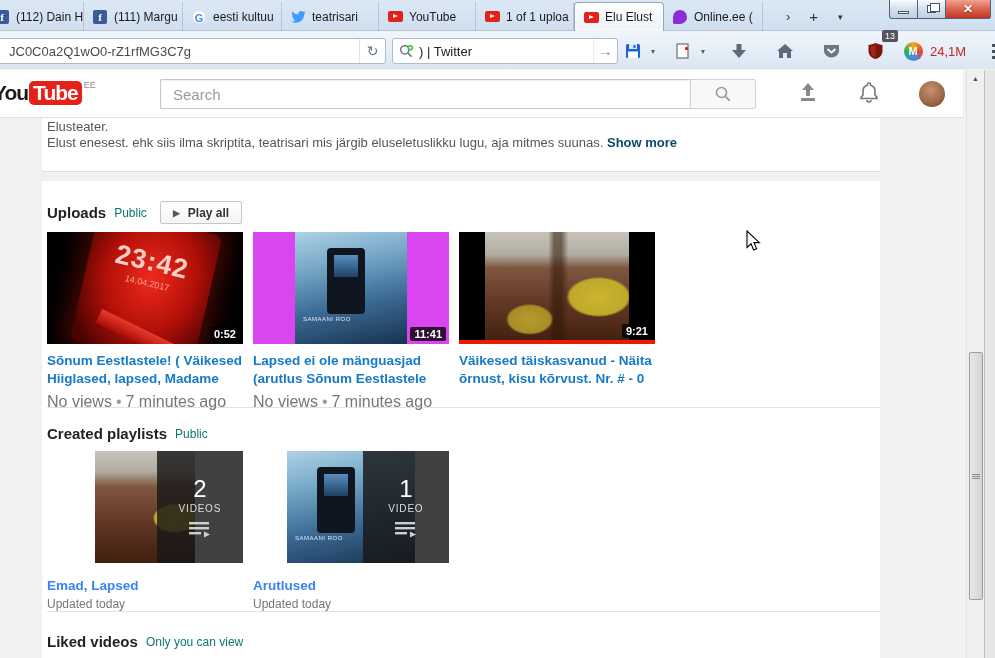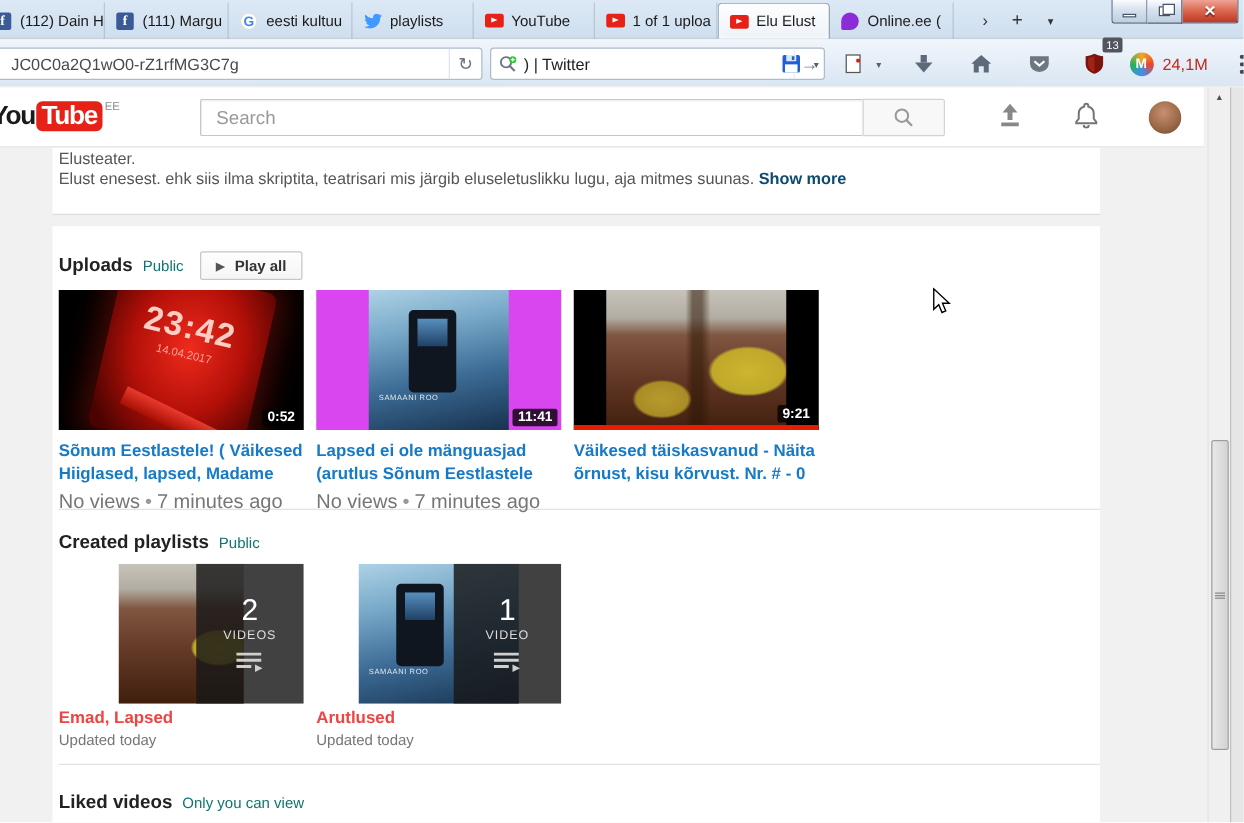--- a/index.html
+++ b/index.html
@@ -46,21 +46,21 @@
 .glyph-res{width:9px;height:8px;border:1px solid #44536b;background:#fff;position:relative}
 .glyph-res:before{content:"";position:absolute;left:2px;top:-3px;width:8px;height:7px;border:1px solid #44536b;background:#fff}
 
 
 .navbar{position:absolute;left:0;top:32px;width:995px;height:37px;
   background:linear-gradient(#f0f5fb,#dae6f3);display:flex;align-items:center}
 .urlbar{position:absolute;left:-42px;top:6px;width:428px;height:26px;background:#fff;
   border:1px solid #aebbca;border-radius:3px;display:flex;align-items:center}
 .urlbar input{flex:1;border:none;outline:none;font-size:13px;color:#4a4a4a;padding:0 6px 0 50px;background:transparent}
 .reload-btn{width:26px;height:24px;display:flex;align-items:center;justify-content:center;border-left:1px solid #e0e4e9}
-.searchbar{position:absolute;left:392px;top:6px;width:268px;height:26px;background:#fff;
+.searchbar{position:absolute;left:392px;top:6px;width:226px;height:26px;background:#fff;
   border:1px solid #aebbca;border-radius:3px;display:flex;align-items:center;font-size:13px;color:#222}
 .search-engine{position:relative;width:26px;height:24px;display:flex;align-items:center;justify-content:center}
 .search-go{margin-left:auto;width:24px;height:24px;display:flex;align-items:center;justify-content:center;
   color:#7a8794;font-size:14px;border-left:1px solid #eceff2}
 .nav-icons{position:absolute;left:620px;top:4px;height:30px;display:flex;align-items:center}
 .nav-btn{position:relative;height:28px;min-width:26px;display:flex;align-items:center;justify-content:center;border-radius:3px}
 .nav-caret{font-size:8px;color:#55606e;padding:0 5px}
 .nav-sep{width:10px}
 .badge-13{position:absolute;top:-7px;right:-10px;background:#53545e;color:#fff;font-size:9px;
   padding:1px 3px;border-radius:2px;z-index:6}
@@ -142,21 +142,21 @@
   display:flex;flex-direction:column;align-items:center;justify-content:center;color:#eee;z-index:2}
 .pl-count{font-size:24px;line-height:26px;color:#fff}
 .pl-count-label{font-size:10px;letter-spacing:.8px;color:#ddd;margin-top:1px}
 .pl-icon{margin-top:8px}
 .pl-img-cake{position:absolute;left:48px;width:100px;top:0;bottom:0;background:
   radial-gradient(ellipse 40px 26px at 80% 60%,#cdb530 0%,#c0a82a 50%,transparent 56%),
   linear-gradient(180deg,#c8c3ba 0%,#b2ada3 18%,#7f5741 32%,#643826 62%,#401f0e 100%)}
 .pl-img-phone{position:absolute;left:34px;width:128px;top:0;bottom:0;
   background:linear-gradient(168deg,#aed2e6 0%,#79aac9 28%,#3c6b95 62%,#17324f 100%)}
 .pl-img-phone .t2-phone{left:30px}
-.pl-title{display:block;margin-top:3px;font-size:13.5px;font-weight:bold;color:#ef4444;text-decoration:none;cursor:pointer}
+.pl-title{display:block;margin-top:15px;font-size:13.5px;font-weight:bold;color:#3b82f6;text-decoration:none;cursor:pointer}
 .pl-updated{margin-top:4px;font-size:12px;color:#767676}
 
 
 .section-uploads{padding-top:20px;height:227px}
 .section-playlists{padding-top:17px;height:204px}
 .section-liked{padding-top:21px;border-bottom:none}
 .sec-gap{height:8px}
 
 
 .frame-right{position:absolute;right:0;top:70px;width:11px;height:588px;background:#e6e6e6;border-left:1px solid #c0c0c0}
@@ -195,21 +195,21 @@
             <span class="fav-g">G</span>
           </span>
         <span>eesti kultuu</span>
       </div>
       <div class="tab" style="width:97px">
         <span class="fava">
           <svg class="fav-tw" viewBox="0 0 24 20">
               <path fill="#4099ff" d="M24 2.4c-.9.4-1.8.7-2.8.8 1-.6 1.8-1.6 2.2-2.7-1 .6-2 1-3.1 1.2C19.4.7 18.1 0 16.7 0c-2.7 0-4.9 2.2-4.9 4.9 0 .4 0 .8.1 1.1C7.8 5.8 4.1 3.9 1.7.9c-.4.7-.7 1.6-.7 2.5 0 1.7.9 3.2 2.2 4.1-.8 0-1.6-.2-2.2-.6v.1c0 2.4 1.7 4.4 3.9 4.8-.4.1-.8.2-1.3.2-.3 0-.6 0-.9-.1.6 2 2.4 3.4 4.6 3.4-1.7 1.3-3.8 2.1-6.1 2.1H0c2.2 1.4 4.8 2.2 7.5 2.2 9.1 0 14-7.5 14-14v-.6c1-.7 1.8-1.6 2.5-2.6z"></path>
             </svg>
         </span>
-        <span>playlists</span>
+        <span>teatrisari</span>
       </div>
       <div class="tab" style="width:97px">
         <span class="fava">
             <span class="fav-yt"></span>
           </span>
         <span>YouTube</span>
       </div>
       <div class="tab" style="width:98px">
         <span class="fava">
             <span class="fav-yt"></span>

